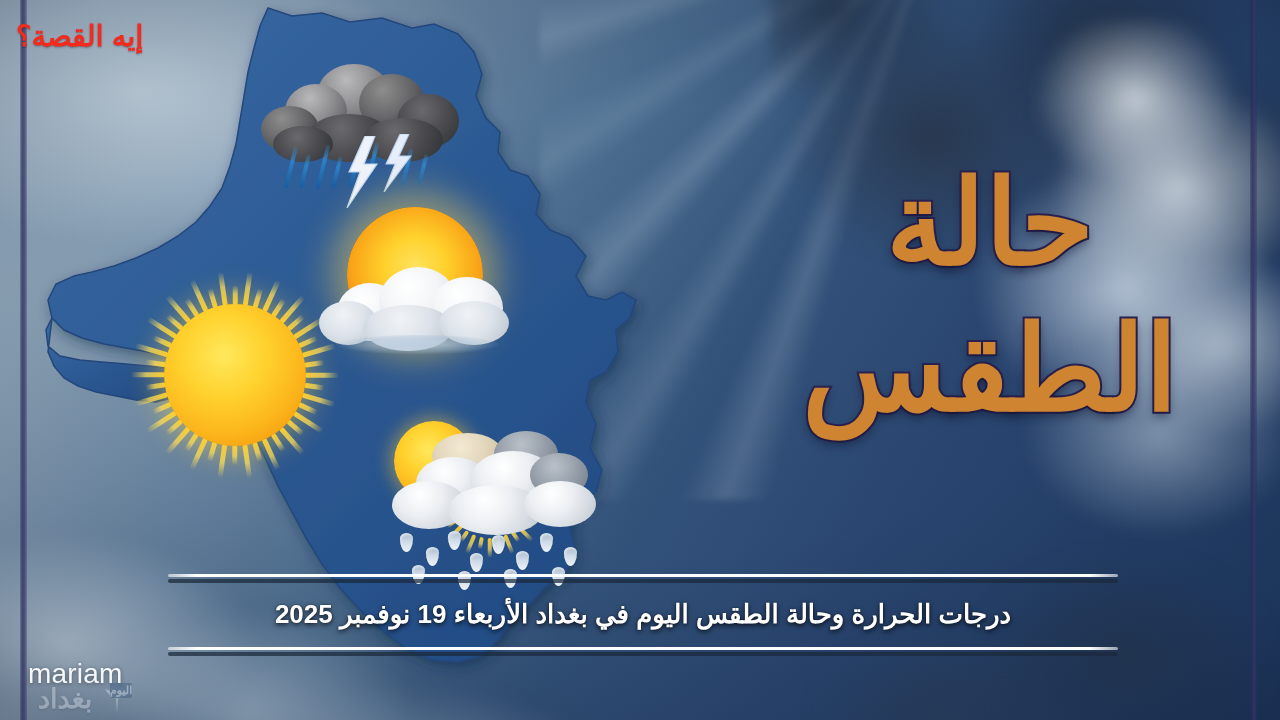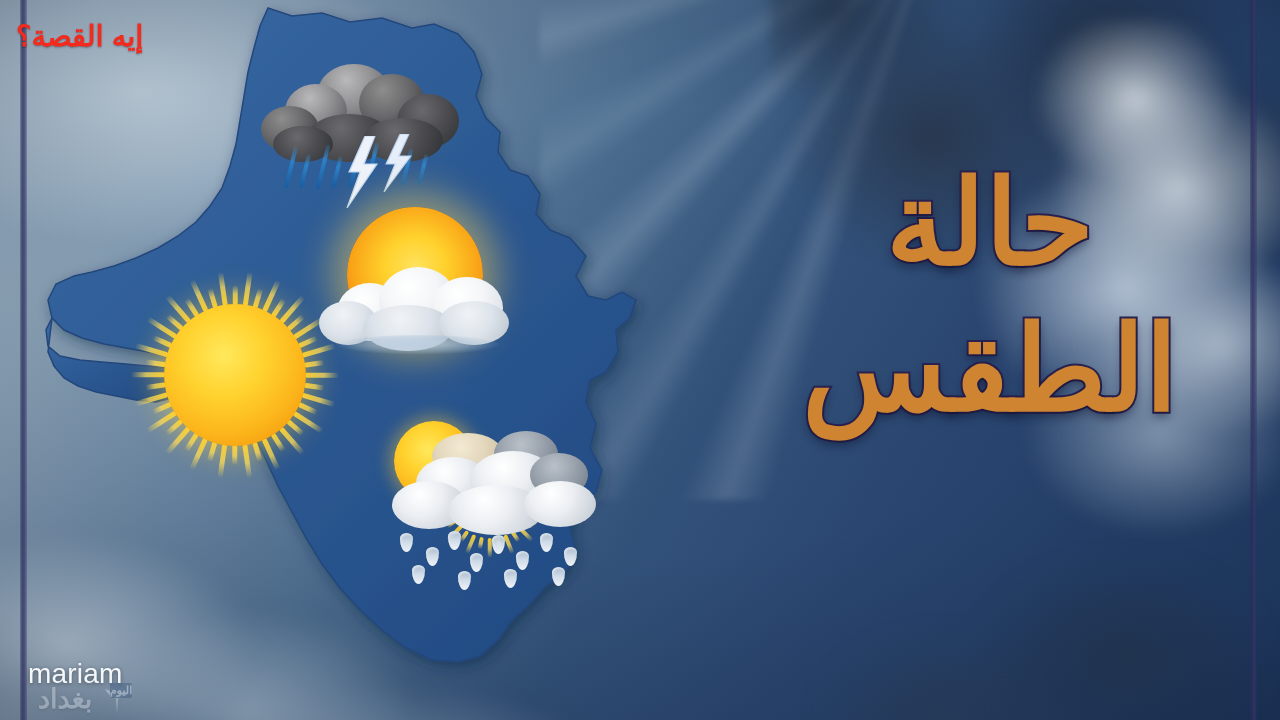--- a/index.html
+++ b/index.html
@@ -435,20 +435,25 @@
     <div class="drop" style="left:182px; top:162px;"></div>
   </div>
 
   <div id="main-title">
     <span class="tline">حالة</span>
     <span class="tline">الطقس</span>
   </div>
 
   <div id="brand-logo">إيه القصة؟</div>
 
+  <div id="caption-block">
+    <div class="rule"></div>
+    <div id="caption-text">درجات الحرارة وحالة الطقس اليوم في بغداد الأربعاء 19 نوفمبر 2025</div>
+    <div class="rule"></div>
+  </div>
 
   <div id="author-name">mariam</div>
 
   <div id="wm-logo">
     <span class="wm-text">بغداد</span>
     <span class="wm-small">اليوم</span>
     <svg width="30" height="26" viewBox="0 0 30 26" style="margin-left:2px;">
       <g fill="#eef3f8">
         <path d="M15 26 L14 12 L16 12 Z"></path>
         <path d="M15 12 C9 10 5 6 3 2 C8 3 12 6 15 12 Z"></path>

